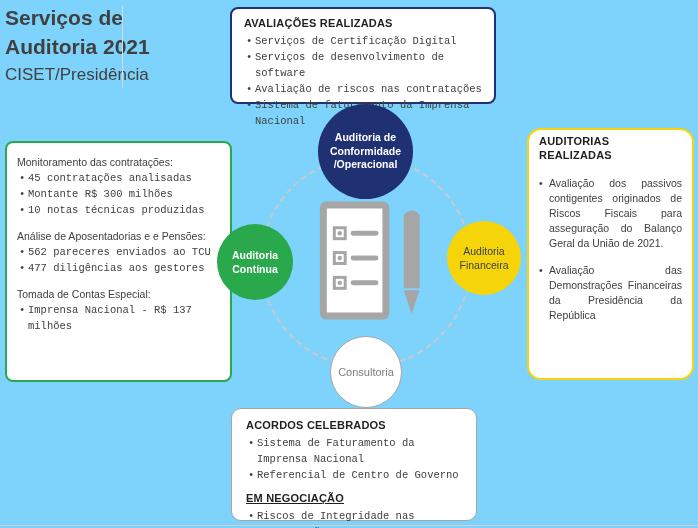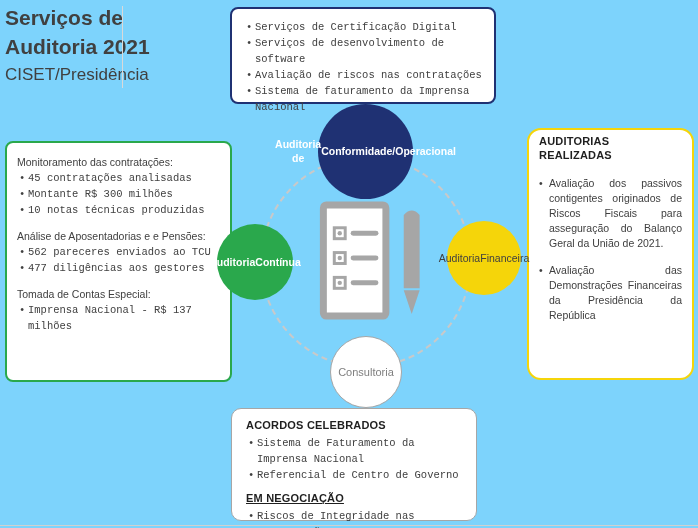--- a/index.html
+++ b/index.html
@@ -34,40 +34,41 @@
   .yellow-box .box-heading { margin-bottom:14px; }
   .jitem { font-size:10.5px; line-height:15px; text-align:justify; padding-left:10px; position:relative; margin-bottom:12px; }
   .jitem::before { content:"\2022"; position:absolute; left:0; color:#404040; }
 
   .gray-box .box-heading.mt { margin-top:8px;text-decoration:underline; }
 
   
   .ring { position:absolute; left:260px; top:156px; width:212px; height:212px; border:2px dashed #c9c9c9; border-radius:50%; background:transparent; }
   .doc-icon { position:absolute; left:312px; top:199px; width:118px; height:127px; }
 
-  .circle { position:absolute; border-radius:50%; display:flex; flex-direction:row; align-items:center; justify-content:center; text-align:center; }
+  .circle { position:absolute; border-radius:50%; display:flex; flex-direction:column; align-items:center; justify-content:center; text-align:center; }
   .c-navy   { left:318px; top:104px; width:95px; height:95px; background:var(--navy,#1f3173);  color:#ffffff; font-weight:bold; font-size:10.5px; line-height:13.5px; }
   .c-green  { left:217px; top:224px; width:76px; height:76px; background:var(--green,#2aa84c); color:#ffffff; font-weight:bold; font-size:10.5px; line-height:14px; }
   .c-yellow { left:447px; top:221px; width:74px; height:74px; background:var(--yellow,#f5d50a);color:#404040; font-size:10.5px; line-height:14px; }
   .c-white  { left:330px; top:336px; width:72px; height:72px; background:#ffffff; border:1.5px solid var(--gray,#a6a6a6); color:#7f7f7f; font-size:11px; }
 </style>
 </head>
 <body>
 
 <div class="canvas">
 
   <div class="title-block">
     <div class="t-big">Serviços de</div>
     <div class="t-big">Auditoria 2021</div>
     <div class="t-small">CISET/Presidência</div>
   </div>
   <div class="vdiv"></div>
   <div class="bottom-line"></div>
 
   <div class="box navy-box">
+    <div class="box-heading">AVALIAÇÕES REALIZADAS</div>
     <ul class="blist">
       <li>Serviços de Certificação Digital</li>
       <li>Serviços de desenvolvimento de software</li>
       <li>Avaliação de riscos nas contratações</li>
       <li>Sistema de faturamento da Imprensa Nacional</li>
     </ul>
   </div>
 
   <div class="box green-box">
 

